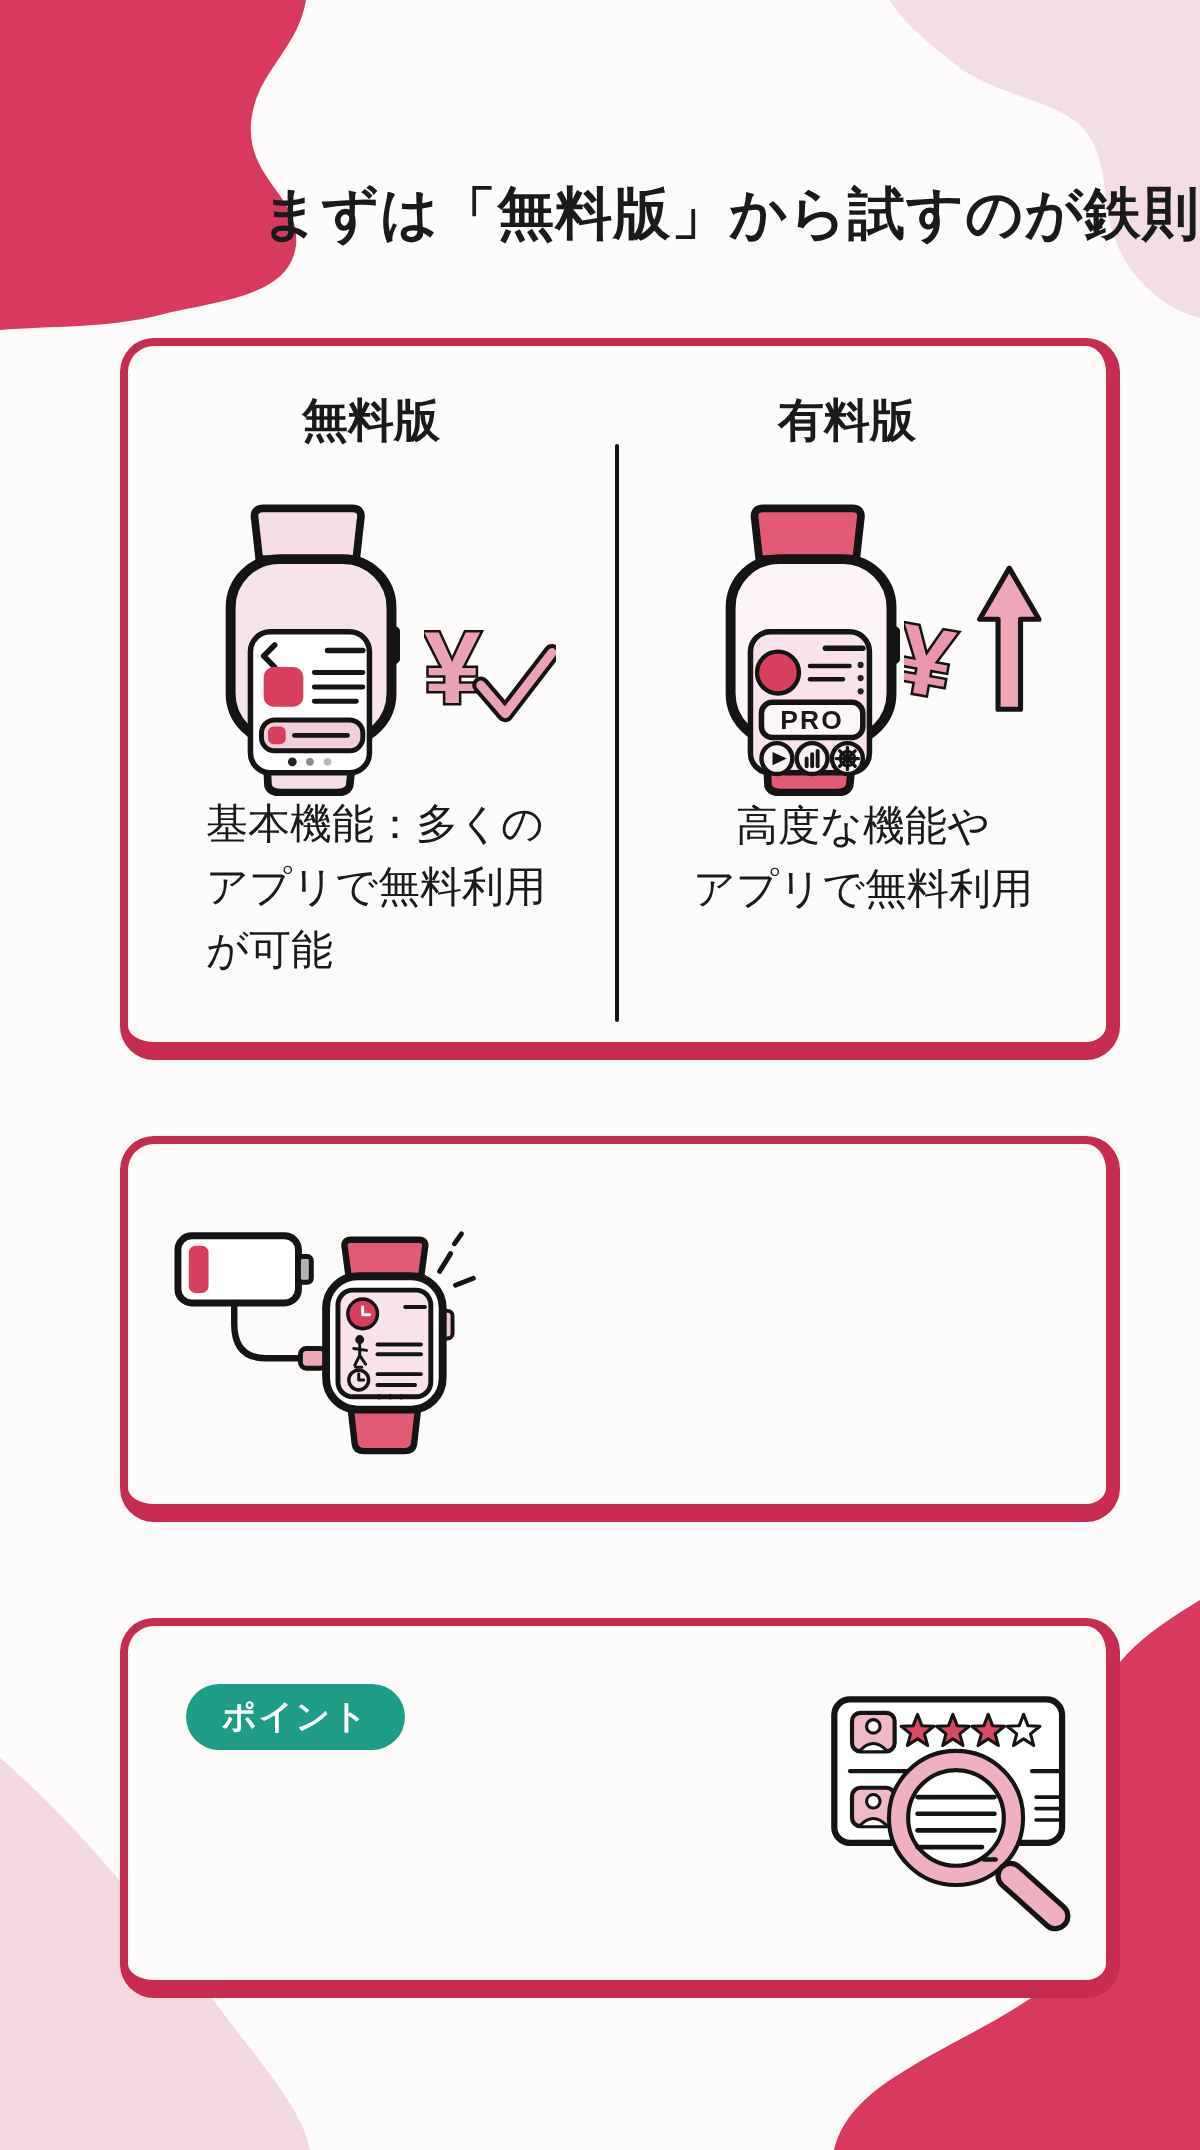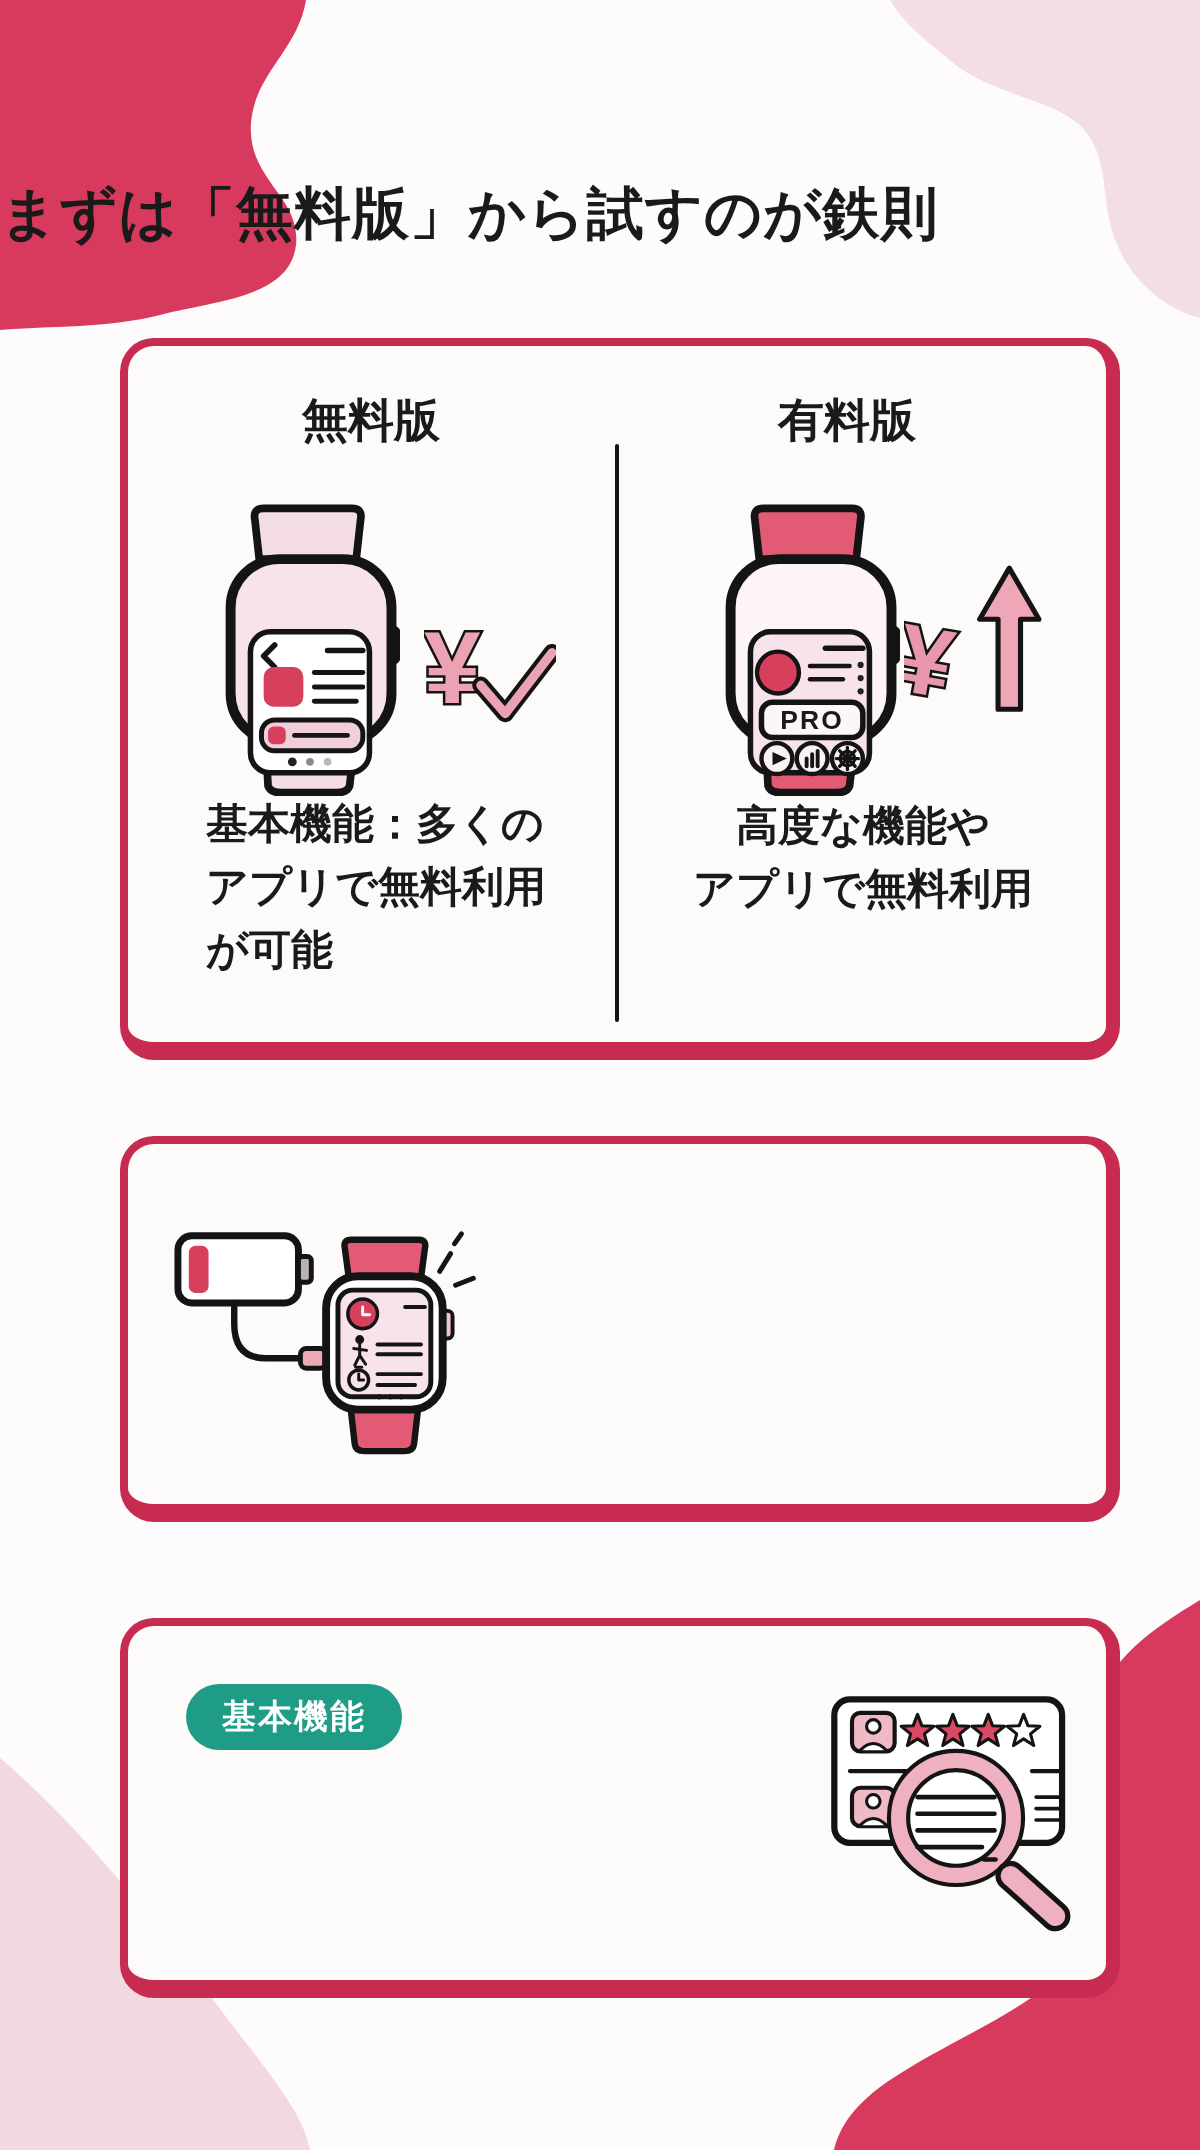--- a/index.html
+++ b/index.html
@@ -4,42 +4,42 @@
 <style>
   html,body{margin:0;padding:0;background:#ffffff;}
   .page{
     position:relative;width:1200px;height:2150px;overflow:hidden;
     background:#fdfbfb;color:#1a1a1a;
     font-family:"Liberation Sans","DejaVu Sans",sans-serif;
   }
   .blobs{position:absolute;left:0;top:0;width:1200px;height:2150px;}
   .title{
     position:absolute;left:0;top:176px;width:100%;margin:0;
-    text-align:left;font-size:57px;font-weight:900;letter-spacing:1px;
+    text-align:right;font-size:57px;font-weight:900;letter-spacing:1px;
   }
   .card{
     position:absolute;left:100px;width:1000px;box-sizing:border-box;
     background:#fdfafa;border:8px solid #c72b50;
     border-right-width:14px;border-bottom-width:18px;border-radius:34px;margin-left:20px;
   }
   .card1{top:338px;height:722px;}
   .card2{top:1136px;height:386px;}
   .card3{top:1618px;height:380px;}
 
   .col-label{position:absolute;margin:0;font-size:46px;font-weight:900;text-align:center;top:44px;}
   .col-label.free{left:0;width:486px;}
   .col-label.paid{left:476px;width:486px;}
   .divider{position:absolute;left:487px;top:98px;width:4px;height:578px;background:#141414;border-radius:2px;}
 
   .watch-free{position:absolute;left:96px;top:158px;height:292px;width:auto;}
   .watch-paid{position:absolute;left:596px;top:158px;height:292px;width:auto;}
   .yen-check{position:absolute;left:296px;top:262px;width:132px;height:auto;}
   .yen-up{position:absolute;left:776px;top:216px;width:138px;height:auto;}
 
-  .desc{position:absolute;margin:0;font-size:42px;font-weight:700;line-height:1.5;white-space:pre-line;}
+  .desc{position:absolute;margin:0;font-size:42px;font-weight:400;line-height:1.5;white-space:pre-line;}
   .desc.free{left:78px;top:446px;width:400px;text-align:left;}
   .desc.paid{left:492px;top:448px;width:486px;text-align:center;}
 
   .battery-watch{position:absolute;left:44px;top:76px;width:326px;height:auto;}
   .caution-text{
     position:absolute;left:386px;top:58px;width:578px;margin:0;
     font-size:49px;font-weight:900;line-height:1.52;white-space:pre-line;
   }
 
   .badge{
@@ -172,21 +172,21 @@
         <path d="M287,66 L305,59" stroke-width="5"></path>
         <path d="M286,24 L293,14" stroke-width="5"></path>
       </g>
       <circle cx="210" cy="179" r="2.6" fill="#141414"></circle>
       <circle cx="221" cy="179" r="2.6" fill="#141414"></circle>
       <circle cx="232" cy="179" r="2.6" fill="#141414"></circle>
     </svg>
   </section>
 
   <section class="card card3">
-    <span class="badge">基本機能</span>
+    <span class="badge">ポイント</span>
 
     <svg class="review" viewBox="0 0 250 250" xmlns="http://www.w3.org/2000/svg">
       <defs>
         <path id="star" d="M0,-18 L4.5,-6.2 L17.1,-5.6 L7.2,2.4 L10.6,14.6 L0,7.6 L-10.6,14.6 L-7.2,2.4 L-17.1,-5.6 L-4.5,-6.2 Z"></path>
       </defs>
       <g stroke="#141414" stroke-linecap="round" stroke-linejoin="round">
         <rect x="8" y="9" width="219" height="138" rx="15" fill="#ffffff" stroke-width="6"></rect>
         <rect x="25" y="22" width="41" height="37" rx="8" fill="#efb9c6" stroke-width="4"></rect>
         <circle cx="45.5" cy="35" r="6.5" fill="#ffffff" stroke-width="3"></circle>
         <path d="M33,58 Q45.5,45 58,58" fill="#ffffff" stroke-width="3"></path>

